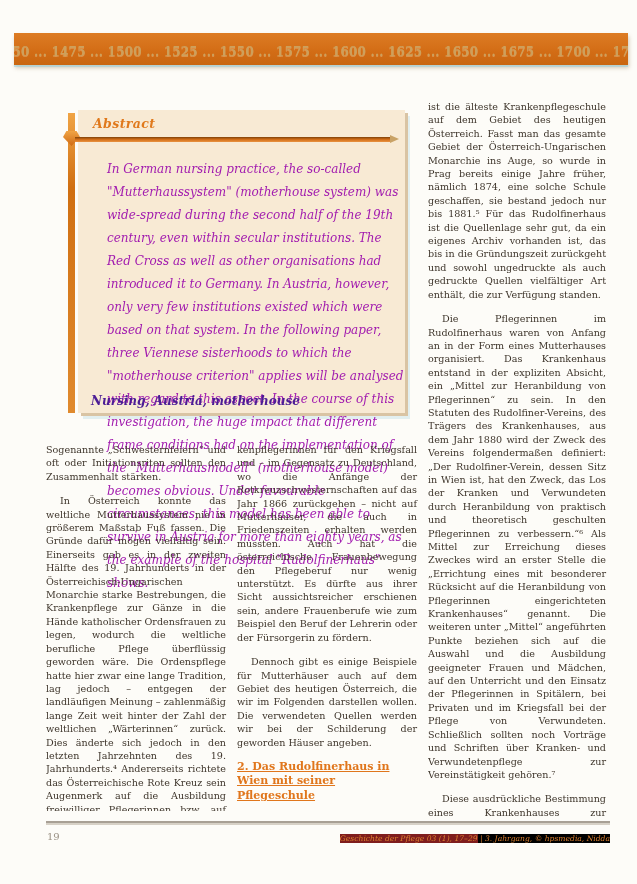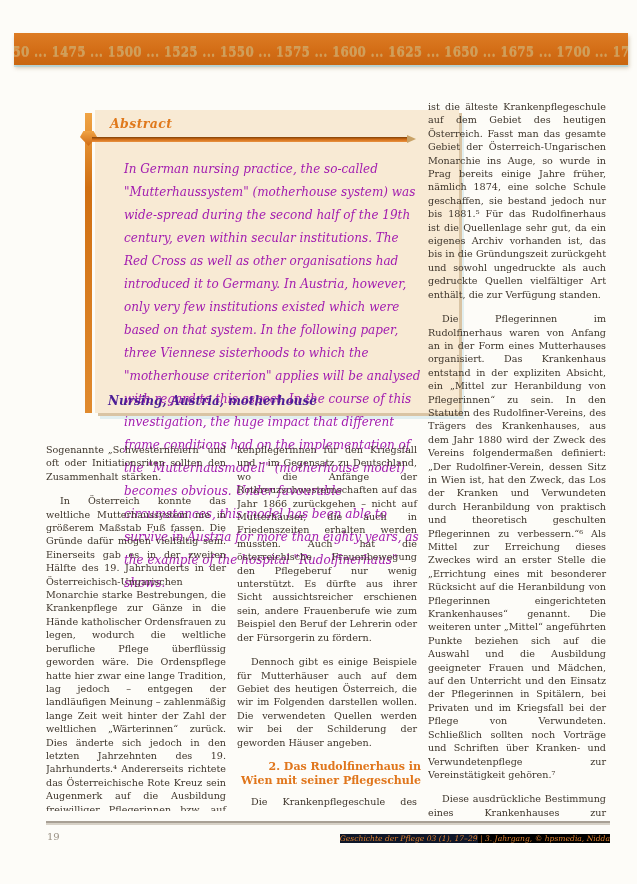--- a/index.html
+++ b/index.html
@@ -19,24 +19,23 @@
     overflow:hidden;
   }
   .timeline-dates {
     font-size:12px; font-weight:bold; white-space:nowrap;
     color:#cda05c; letter-spacing:.2px; padding-bottom:6px;
     text-shadow:0 1px 0 rgba(255,240,205,.30);
   }
 
   
   .abstract-box {
-    position:absolute; left:78px; top:110px; width:364px; height:303px;
+    position:absolute; left:78px; top:110px; width:327px; height:303px;
     background:#f8ead4;
     box-shadow:3px 3px 0 #d9c4a4, 5px 6px 0 rgba(175,215,225,.35);
-    margin-left:17px;
   }
   .abstract-accent-bar {
     position:absolute; left:-10px; top:3px; bottom:0; width:7px;
     background:linear-gradient(180deg,#f0a445 0%,#d06f12 25%,#e08a2e 100%);
   }
   .abstract-marker {
     position:absolute; left:-15px; top:21px; width:17px; height:15px;
     background:linear-gradient(180deg,#f0a445,#cf6a14);
     clip-path:polygon(20% 0, 80% 0, 100% 40%, 50% 100%, 0 40%);
   }
@@ -68,39 +67,39 @@
     position:absolute; text-align:justify;
     font-size:9.6px; line-height:13.4px; color:#3e352b;
     overflow:hidden;
   }
   .col p { margin:0 4px 11px 0; }
   .col p.indent { text-indent:14px; }
   .col-1 { left:46px;  top:443px; width:184px; height:368px; }
   .col-2 { left:237px; top:443px; width:184px; height:368px; }
   .col-3 { left:428px; top:100px; width:182px; height:716px; }
   .section-heading {
-    margin:3px 0 6px 0; font-size:11px; line-height:14.5px;
-    color:#e0761c; font-weight:bold; text-align:right;
+    margin:3px 8px 6px 0; font-size:11px; line-height:14.5px;
+    color:#e0761c; font-weight:bold; text-align:left;text-decoration:underline;
   }
 
   
   .footer-rule {
     position:absolute; left:46px; right:27px; top:821px; height:0;
     border-top:2px solid #a8a095;
     box-shadow:0 2px 0 rgba(205,198,185,.8);
   }
   .page-number {
     position:absolute; left:47px; top:831px;
     font-size:10px; color:#9a9184;
   }
   .citation {
     position:absolute; right:27px; top:834px;
     font-size:7.6px; font-style:italic; color:#dc8030; white-space:nowrap;
   }
-  .cite-left  { background:#0f172a; }
+  .cite-left  { background:#7f1d1d; }
   .cite-right { background:#000000; }
 </style>
 </head>
 <body>
 
 <div class="page">
 
   <header class="timeline-band">
     <span class="timeline-dates">... 1450 ... 1475 ... 1500 ... 1525 ... 1550 ... 1575 ... 1600 ... 1625 ... 1650 ... 1675 ... 1700 ... 1725 ...</span>
   </header>

